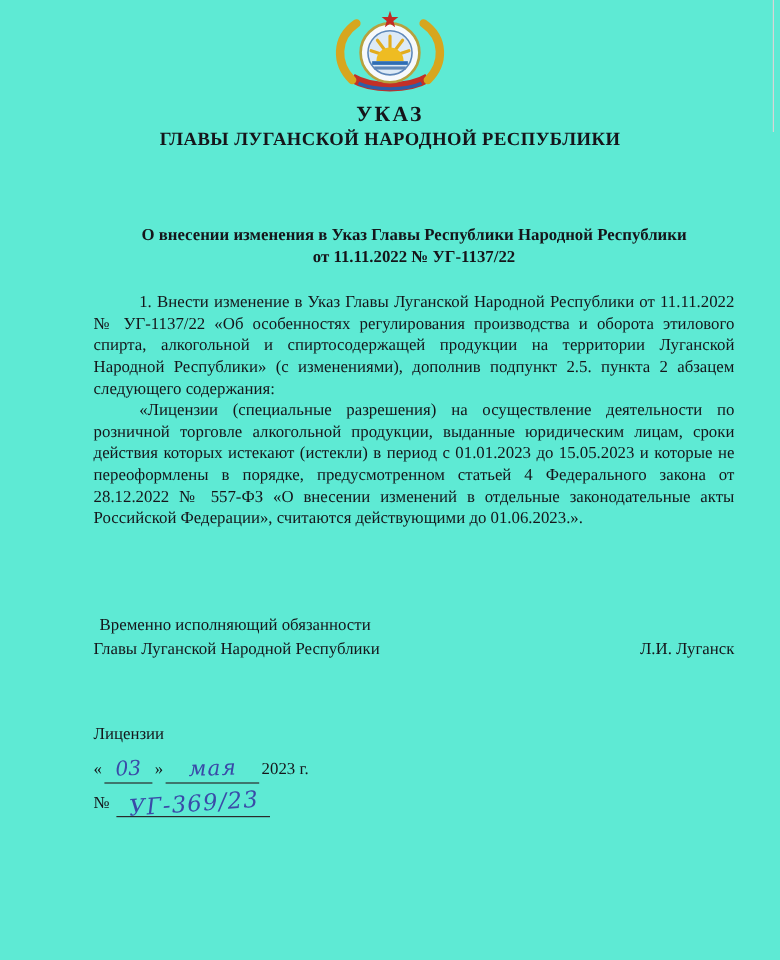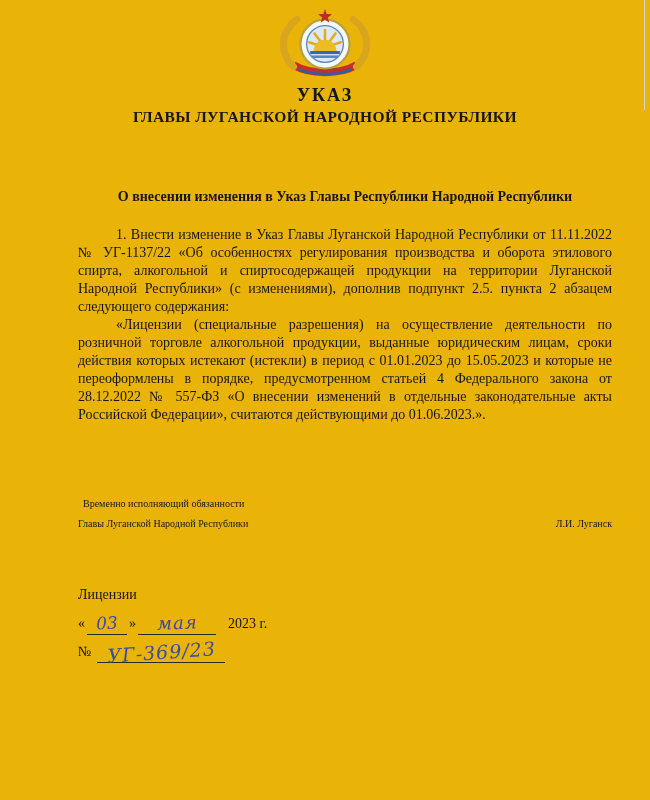--- a/index.html
+++ b/index.html
@@ -1,17 +1,17 @@
 <!DOCTYPE html>
 <html><head>
 <meta charset="utf-8">
 <style>
   html,body{margin:0;padding:0;background:#e8e8e8;}
   .page{
-    width:650px;height:800px;background:#eab308;position:relative;
+    width:650px;height:800px;background:#5eead4;position:relative;
     margin:0 auto;overflow:hidden;color:#15151a;
     font-family:"Liberation Serif", serif;
     box-shadow:0 0 4px rgba(0,0,0,.25);
   }
   .emblem-wrap{display:flex;justify-content:center;padding-top:9px;}
   .doc-type{
     text-align:center;font-weight:bold;font-size:18px;
     letter-spacing:2px;margin-top:6px;
   }
   .issuer{
@@ -19,21 +19,21 @@
     letter-spacing:.4px;margin-top:2px;
   }
   .content{margin:0 38px 0 78px;}
   .title{
     text-align:center;font-weight:bold;font-size:14px;
     line-height:18px;margin-top:62px;
   }
   .body{margin-top:20px;font-size:14px;line-height:18px;text-align:justify;}
   .body p{margin:0;text-indent:38px;}
   .sig{
-    margin-top:70px;font-size:10px;line-height:20px;
+    margin-top:70px;font-size:14px;line-height:20px;
     display:flex;justify-content:space-between;align-items:flex-end;
   }
   .sig .pos-line1{padding-left:5px;}
   .sig-name{white-space:nowrap;padding-bottom:0;}
   .footer{margin-top:50px;font-size:14px;line-height:22px;}
   .date-line{margin-top:4px;display:flex;align-items:flex-end;gap:2px;}
   .num-line{margin-top:2px;display:flex;align-items:flex-end;gap:6px;}
   .blank{
     display:inline-block;border-bottom:1px solid #2a2a2a;
     text-align:center;position:relative;
@@ -45,21 +45,21 @@
     font-style:italic;color:#3a4aa8;
     font-family:"DejaVu Serif", serif;
     display:inline-block;
   }
   .hand-day{font-size:17px;transform:rotate(-3deg) translateY(2px);}
   .hand-month{font-size:18px;letter-spacing:1px;transform:rotate(-2deg) translateY(2px);}
   .hand-num{
     font-size:19px;letter-spacing:1px;white-space:nowrap;
     transform:rotate(-4deg) translateY(4px);
   }
-  .printed-year{margin-left:10px;}
+  .printed-year{}
   .scan-edge{
     position:absolute;top:0;right:5px;width:1px;height:110px;
     background:#d6d6d6;
   }
 </style>
 </head>
 <body>
 
 <div class="page">
   <div class="scan-edge"></div>
@@ -86,20 +86,21 @@
     </svg>
   </div>
 
   <div class="doc-type">УКАЗ</div>
   <div class="issuer">ГЛАВЫ ЛУГАНСКОЙ НАРОДНОЙ РЕСПУБЛИКИ</div>
 
   <div class="content">
 
     <div class="title">
       <div>О внесении изменения в Указ Главы Республики Народной Республики</div>
+      <div>от 11.11.2022 № УГ-1137/22</div>
     </div>
 
     <div class="body">
       <p>1. Внести изменение в Указ Главы Луганской Народной Республики от 11.11.2022 № УГ-1137/22 «Об особенностях регулирования производства и оборота этилового спирта, алкогольной и спиртосодержащей продукции на территории Луганской Народной Республики» (с изменениями), дополнив подпункт 2.5. пункта 2 абзацем следующего содержания:</p>
       <p>«Лицензии (специальные разрешения) на осуществление деятельности по розничной торговле алкогольной продукции, выданные юридическим лицам, сроки действия которых истекают (истекли) в период с 01.01.2023 до 15.05.2023 и которые не переоформлены в порядке, предусмотренном статьей 4 Федерального закона от 28.12.2022 № 557-ФЗ «О внесении изменений в отдельные законодательные акты Российской Федерации», считаются действующими до 01.06.2023.».</p>
     </div>
 
     <div class="sig">
       <div>
         <div class="pos-line1">Временно исполняющий обязанности</div>

